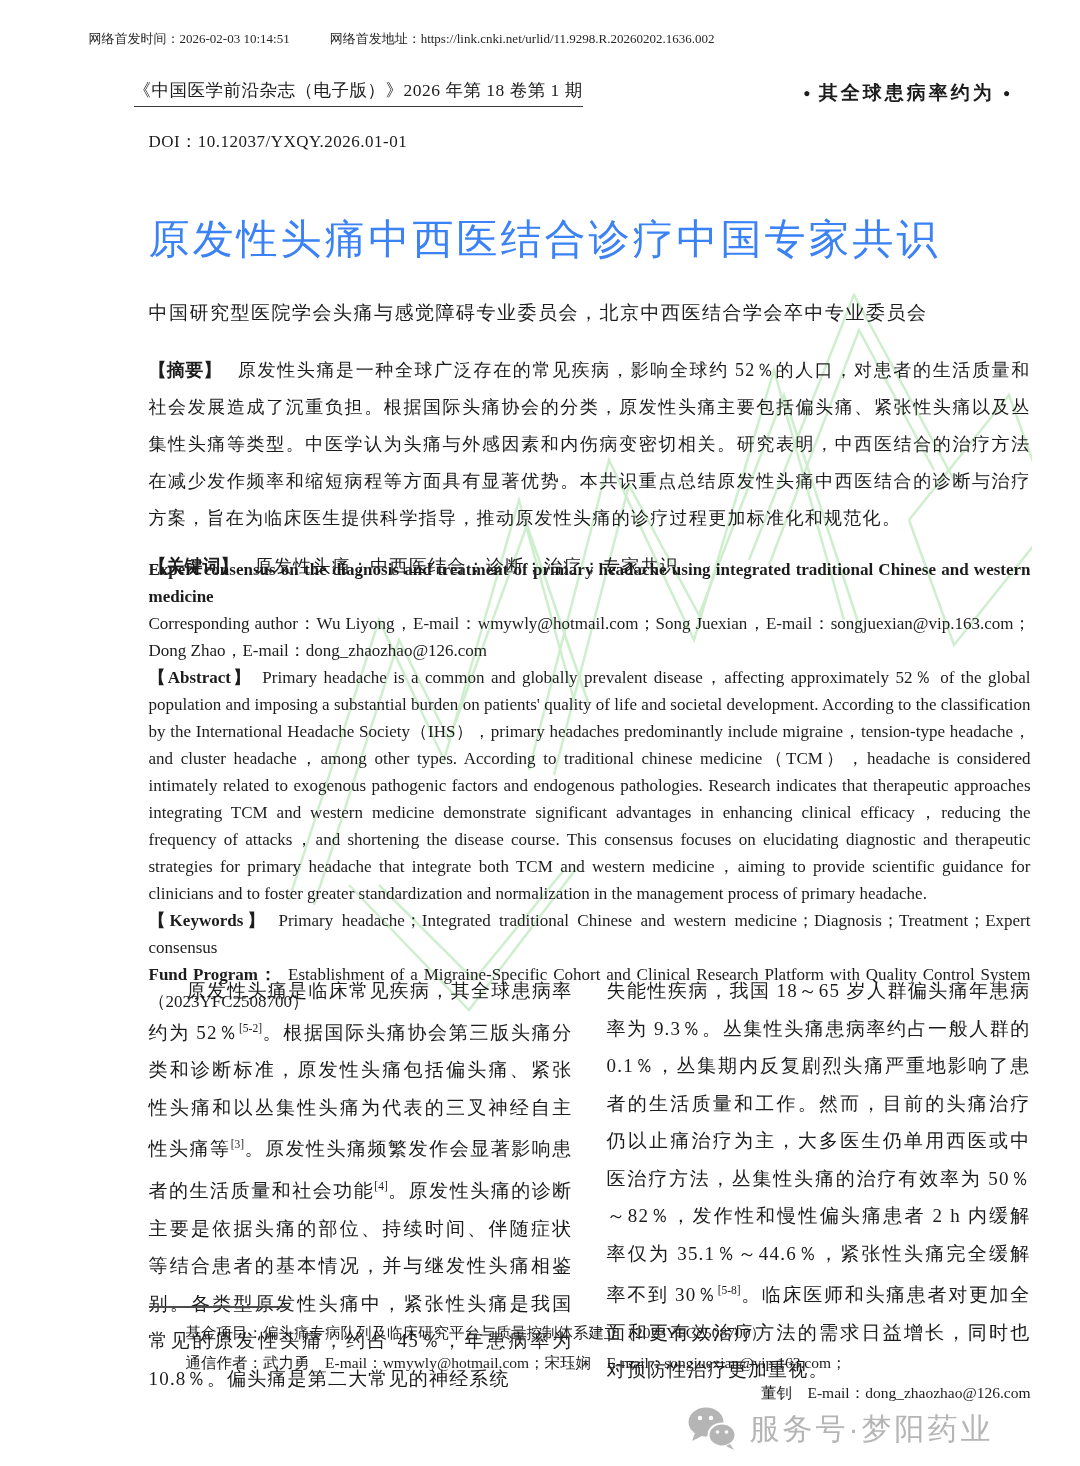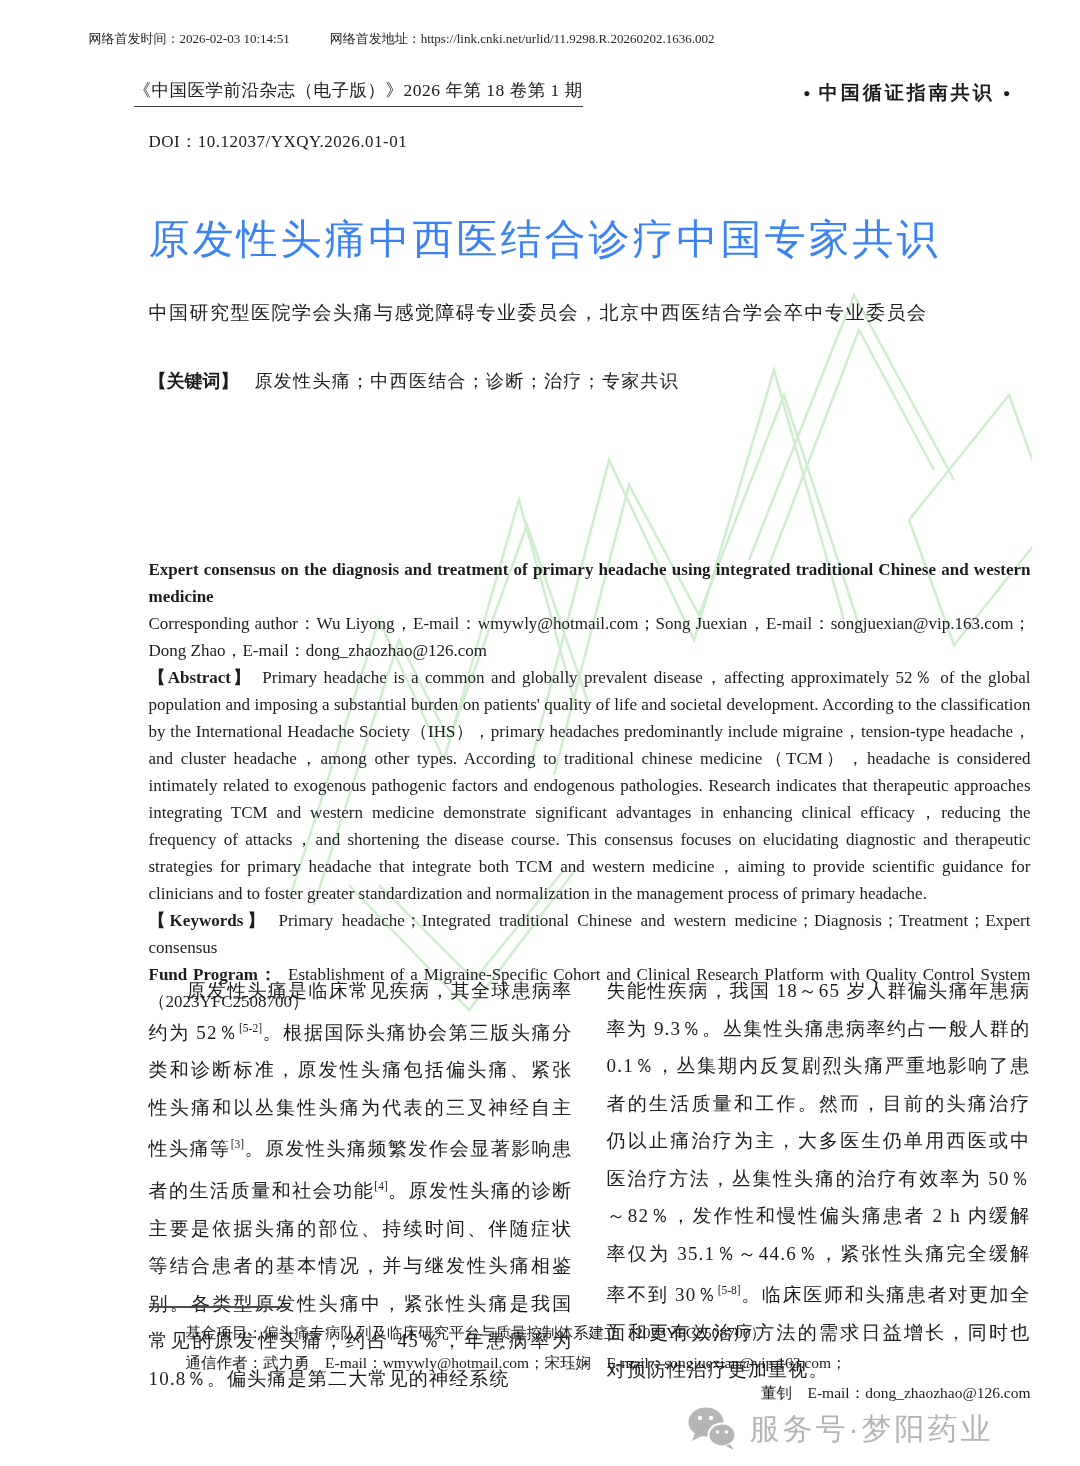--- a/index.html
+++ b/index.html
@@ -69,32 +69,33 @@
   </svg>
 
   <div class="layer meta">
     <span>网络首发时间：</span><span>2026-02-03 10:14:51</span><span class="gap"></span><span>网络首发地址：</span><span>https://link.cnki.net/urlid/11.9298.R.20260202.1636.002</span>
   </div>
 
   <div class="layer hdr">
     <span class="hdr-left">《中国医学前沿杂志（电子版）》2026 年第 18 卷第 1 期</span>
     <span class="hdr-right">
       <span class="dot">●</span>
-      <span>中国循证指南共识</span>
+      <span>其全球患病率约为</span>
       <span class="dot">●</span>
       <span class="pg">1</span>
     </span>
   </div>
 
   <div class="layer doi">DOI：10.12037/YXQY.2026.01-01</div>
 
   <h1 class="layer title">原发性头痛中西医结合诊疗中国专家共识</h1>
   <div class="layer authors">中国研究型医院学会头痛与感觉障碍专业委员会，北京中西医结合学会卒中专业委员会</div>
 
   <div class="layer absblock">
+    <p><span class="cnlabel">【摘要】</span><span>原发性头痛是一种全球广泛存在的常见疾病，影响全球约 52％的人口，对患者的生活质量和社会发展造成了沉重负担。根据国际头痛协会的分类，原发性头痛主要包括偏头痛、紧张性头痛以及丛集性头痛等类型。中医学认为头痛与外感因素和内伤病变密切相关。研究表明，中西医结合的治疗方法在减少发作频率和缩短病程等方面具有显著优势。本共识重点总结原发性头痛中西医结合的诊断与治疗方案，旨在为临床医生提供科学指导，推动原发性头痛的诊疗过程更加标准化和规范化。</span></p>
     <p class="kwline"><span class="cnlabel">【关键词】</span><span>原发性头痛；中西医结合；诊断；治疗；专家共识</span></p>
   </div>
 
   <div class="layer engblock">
     <p class="etitle">Expert consensus on the diagnosis and treatment of primary headache using integrated traditional Chinese and western medicine</p>
     <p>Corresponding author：Wu Liyong，E-mail：wmywly@hotmail.com；Song Juexian，E-mail：songjuexian@vip.163.com；Dong Zhao，E-mail：dong_zhaozhao@126.com</p>
     <p><span class="englabel">【Abstract】</span><span>Primary headache is a common and globally prevalent disease，affecting approximately 52％ of the global population and imposing a substantial burden on patients' quality of life and societal development. According to the classification by the International Headache Society（IHS），primary headaches predominantly include migraine，tension-type headache，and cluster headache，among other types. According to traditional chinese medicine（TCM），headache is considered intimately related to exogenous pathogenic factors and endogenous pathologies. Research indicates that therapeutic approaches integrating TCM and western medicine demonstrate significant advantages in enhancing clinical efficacy，reducing the frequency of attacks，and shortening the disease course. This consensus focuses on elucidating diagnostic and therapeutic strategies for primary headache that integrate both TCM and western medicine，aiming to provide scientific guidance for clinicians and to foster greater standardization and normalization in the management process of primary headache.</span></p>
     <p><span class="englabel">【Keywords】</span><span>Primary headache；Integrated traditional Chinese and western medicine；Diagnosis；Treatment；Expert consensus</span></p>
     <p><span class="englabel">Fund Program：</span><span>Establishment of a Migraine-Specific Cohort and Clinical Research Platform with Quality Control System（2023YFC2508700）</span></p>
   </div>

